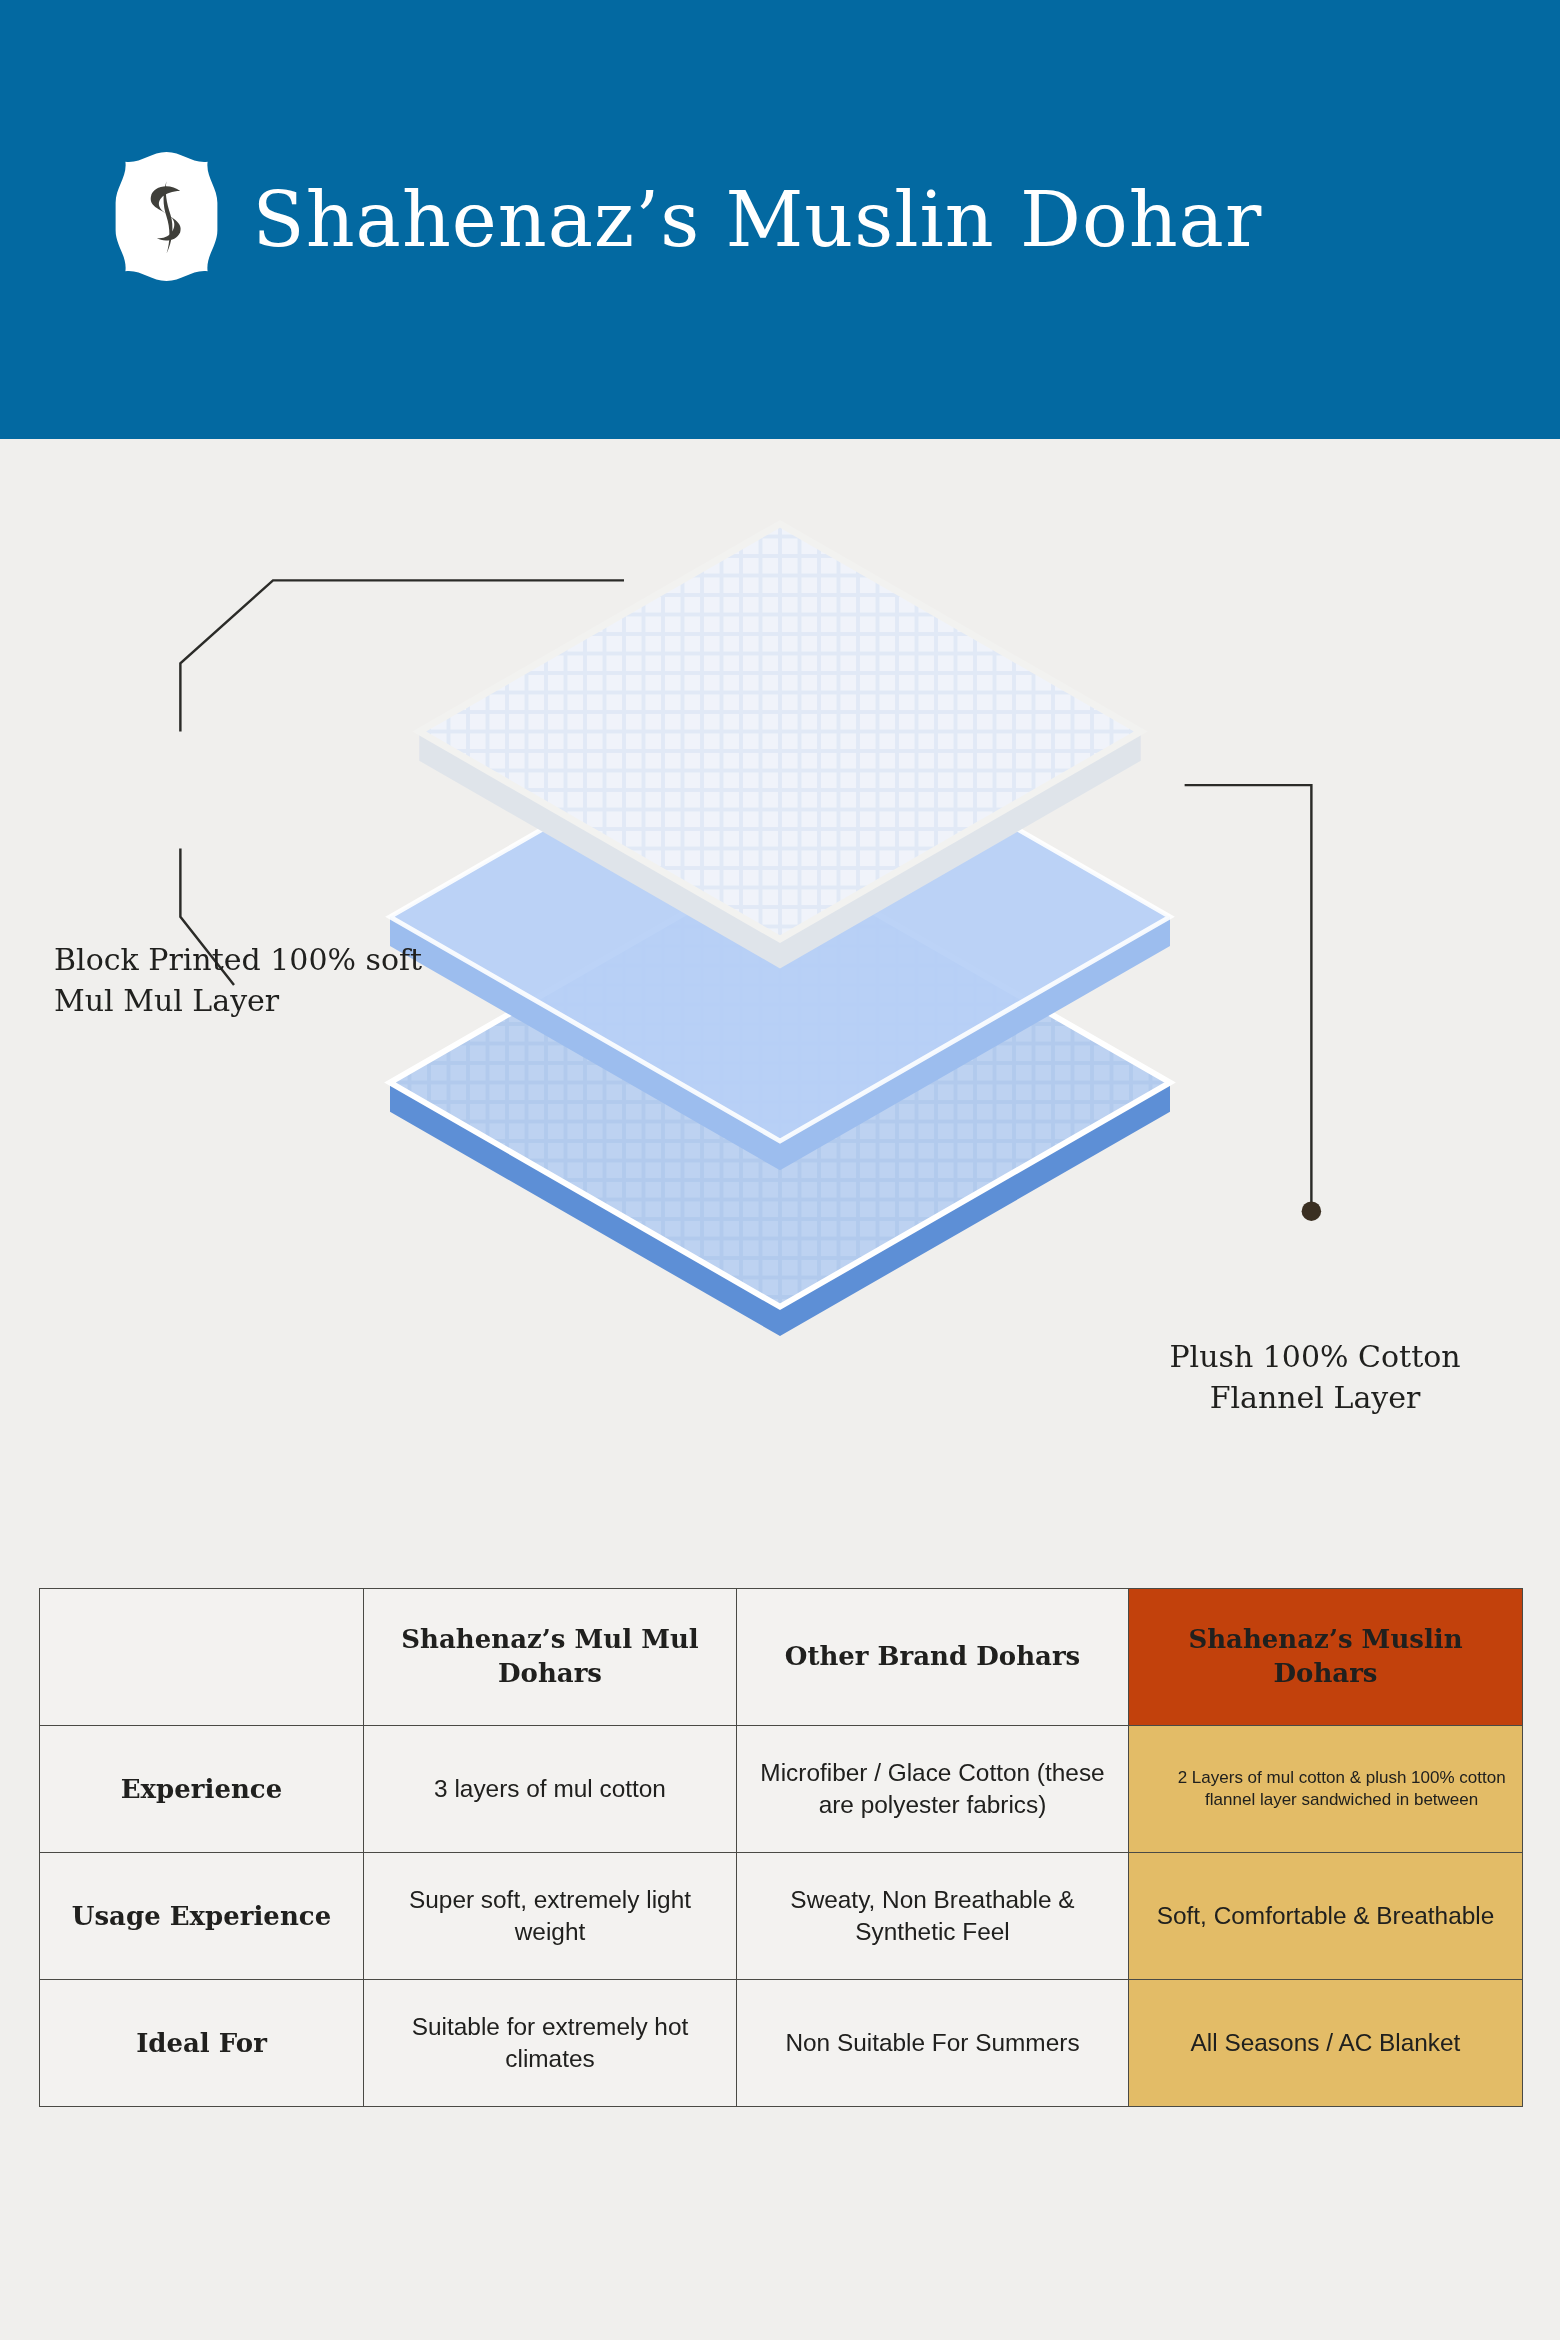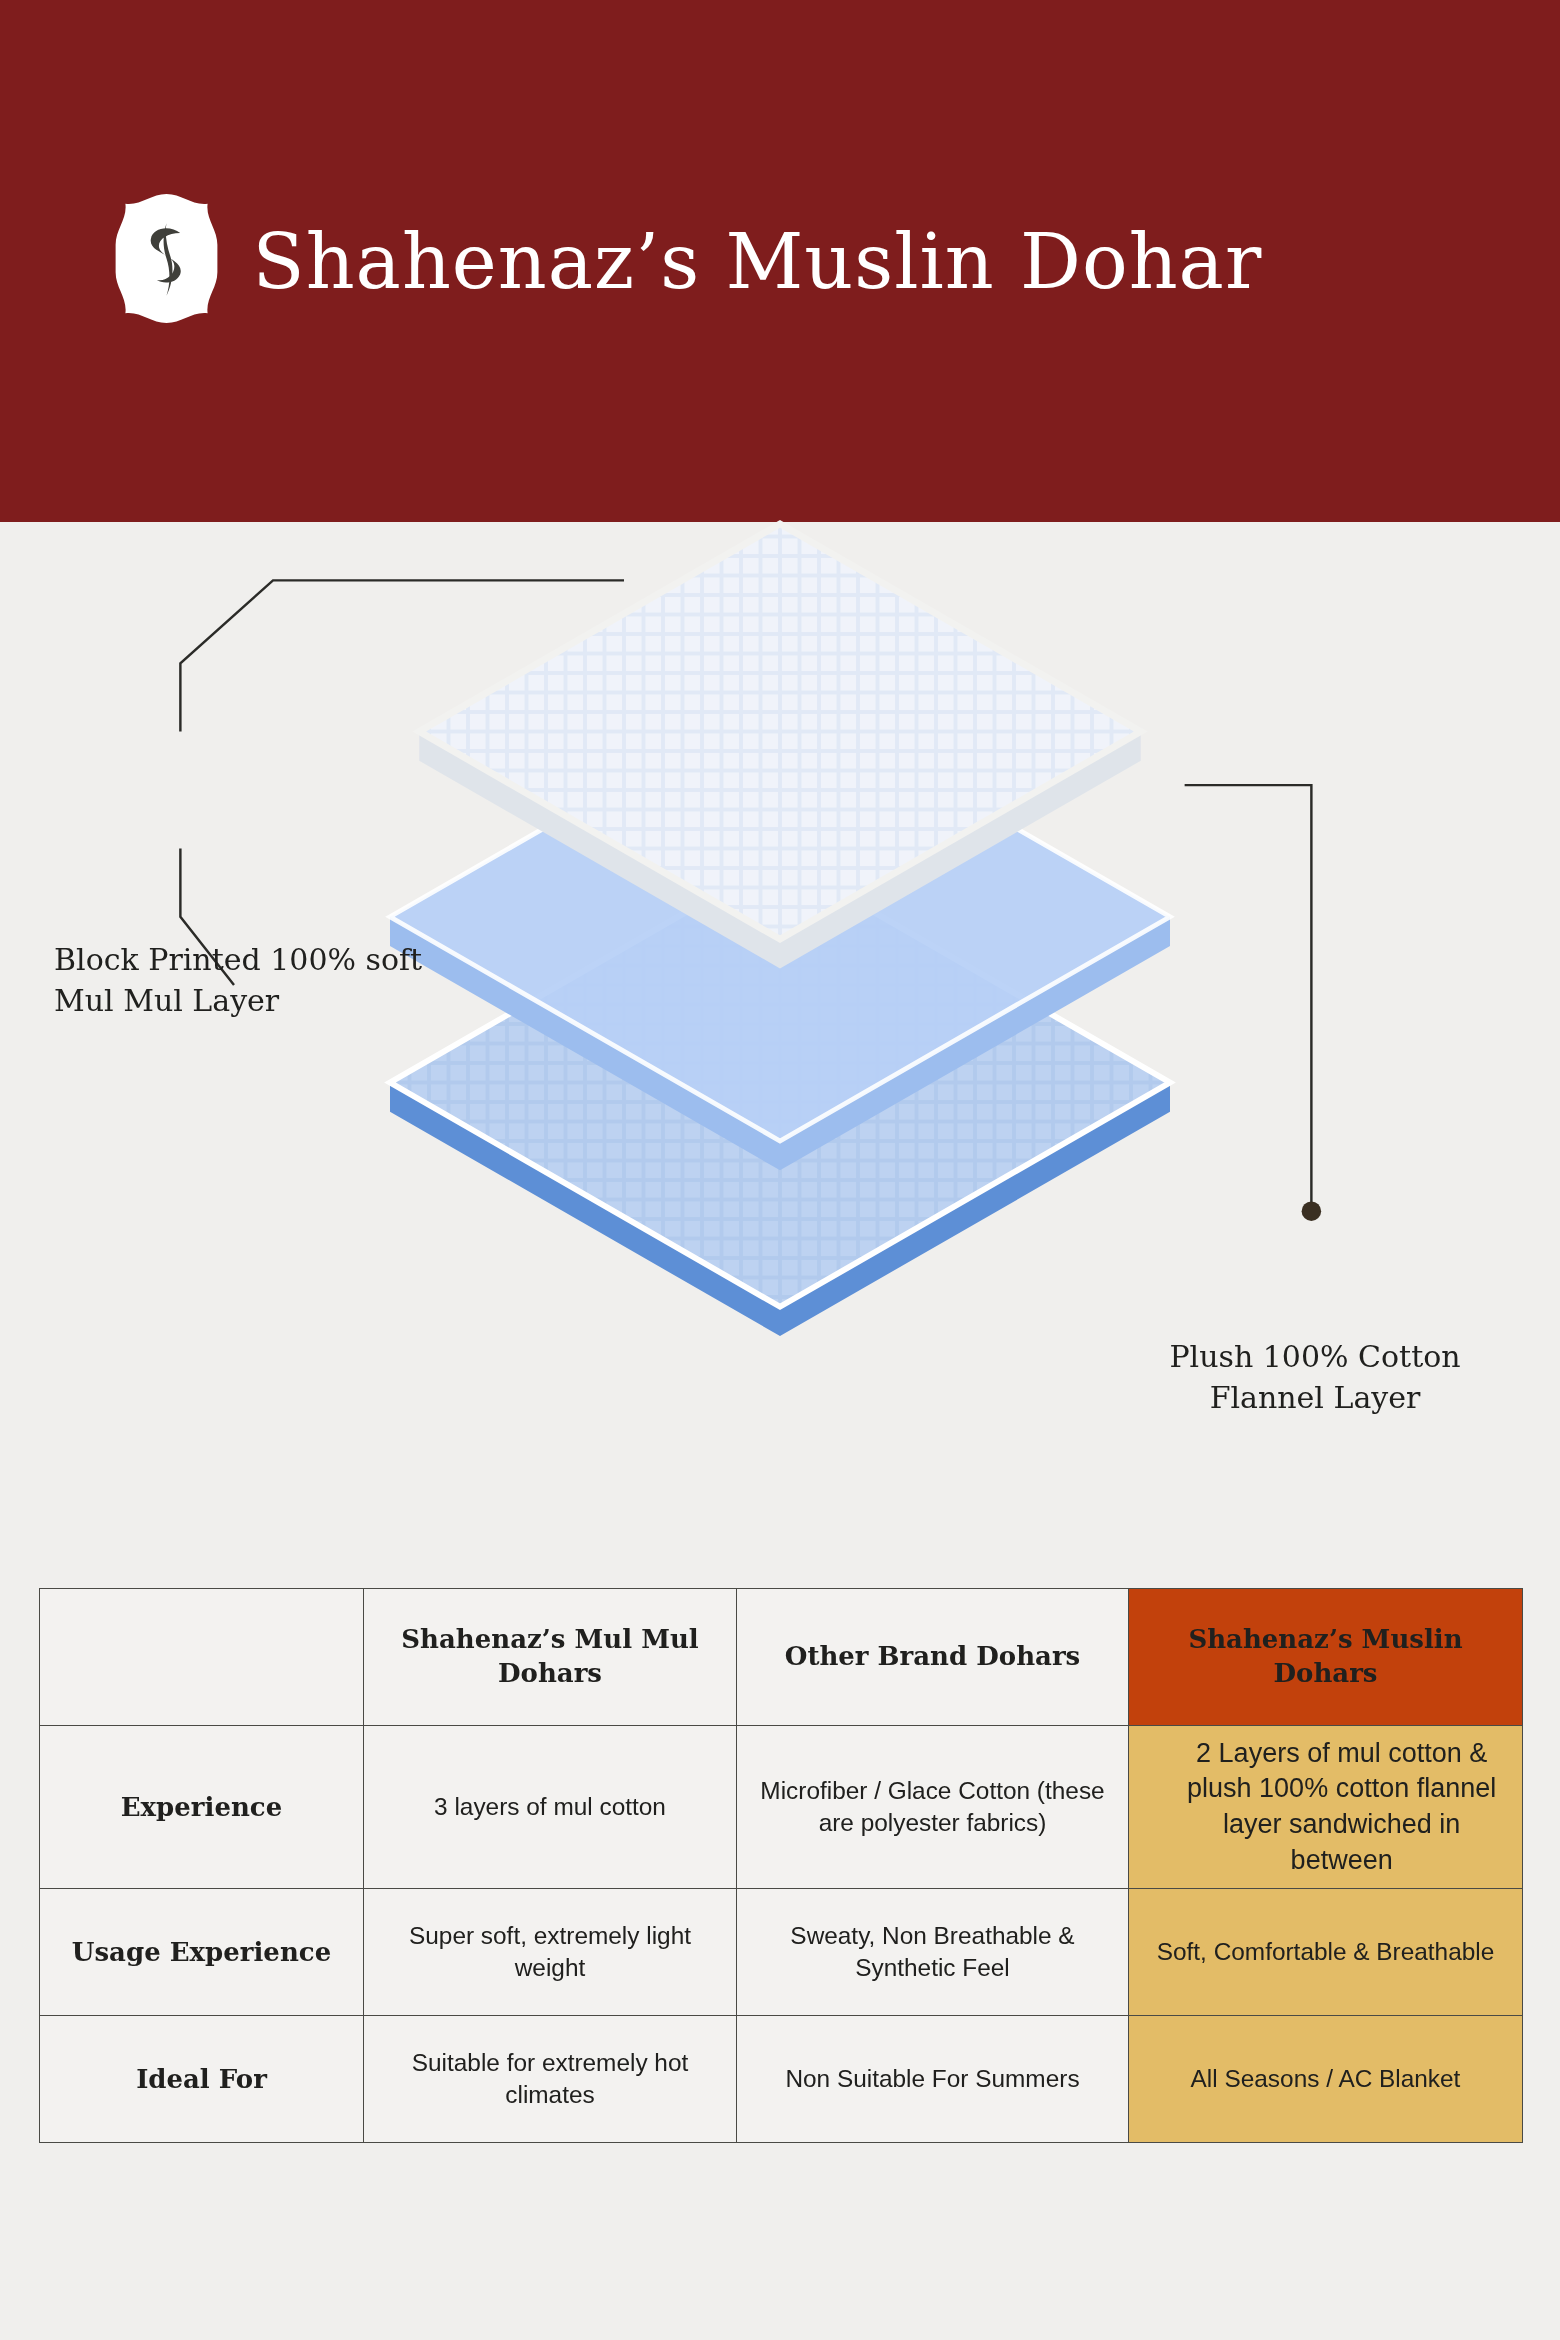--- a/index.html
+++ b/index.html
@@ -14,22 +14,22 @@
     overflow: hidden;
     position: relative;
   }
 
   
   .header {
     position: absolute;
     left: 0;
     top: 0;
     width: 1560px;
-    height: 522px;
-    background: #7f1d1d;
+    height: 439px;
+    background: #0369a1;
     display: flex;
     align-items: center;
     padding-left: 98px;
     box-sizing: border-box;
   }
   .logo-mark {
     width: 137px;
     height: 137px;
     position: relative;
     flex: none;
@@ -121,21 +121,21 @@
   }
   .body-row td.rowlabel {
     font-family: "DejaVu Serif", serif;
     font-weight: bold;
     font-size: 26px;
   }
   .body-row td.gold {
     background: #e3bc67;
   }
   .body-row td.small {
-    font-size: 27px;
+    font-size: 17px;
     padding-left: 44px;
   }
 </style>
 </head>
 <body>
 
 <div class="header">
   <div class="logo-mark">
     <svg width="137" height="137" viewBox="0 0 140 140" xmlns="http://www.w3.org/2000/svg">
       <path d="M70 4

